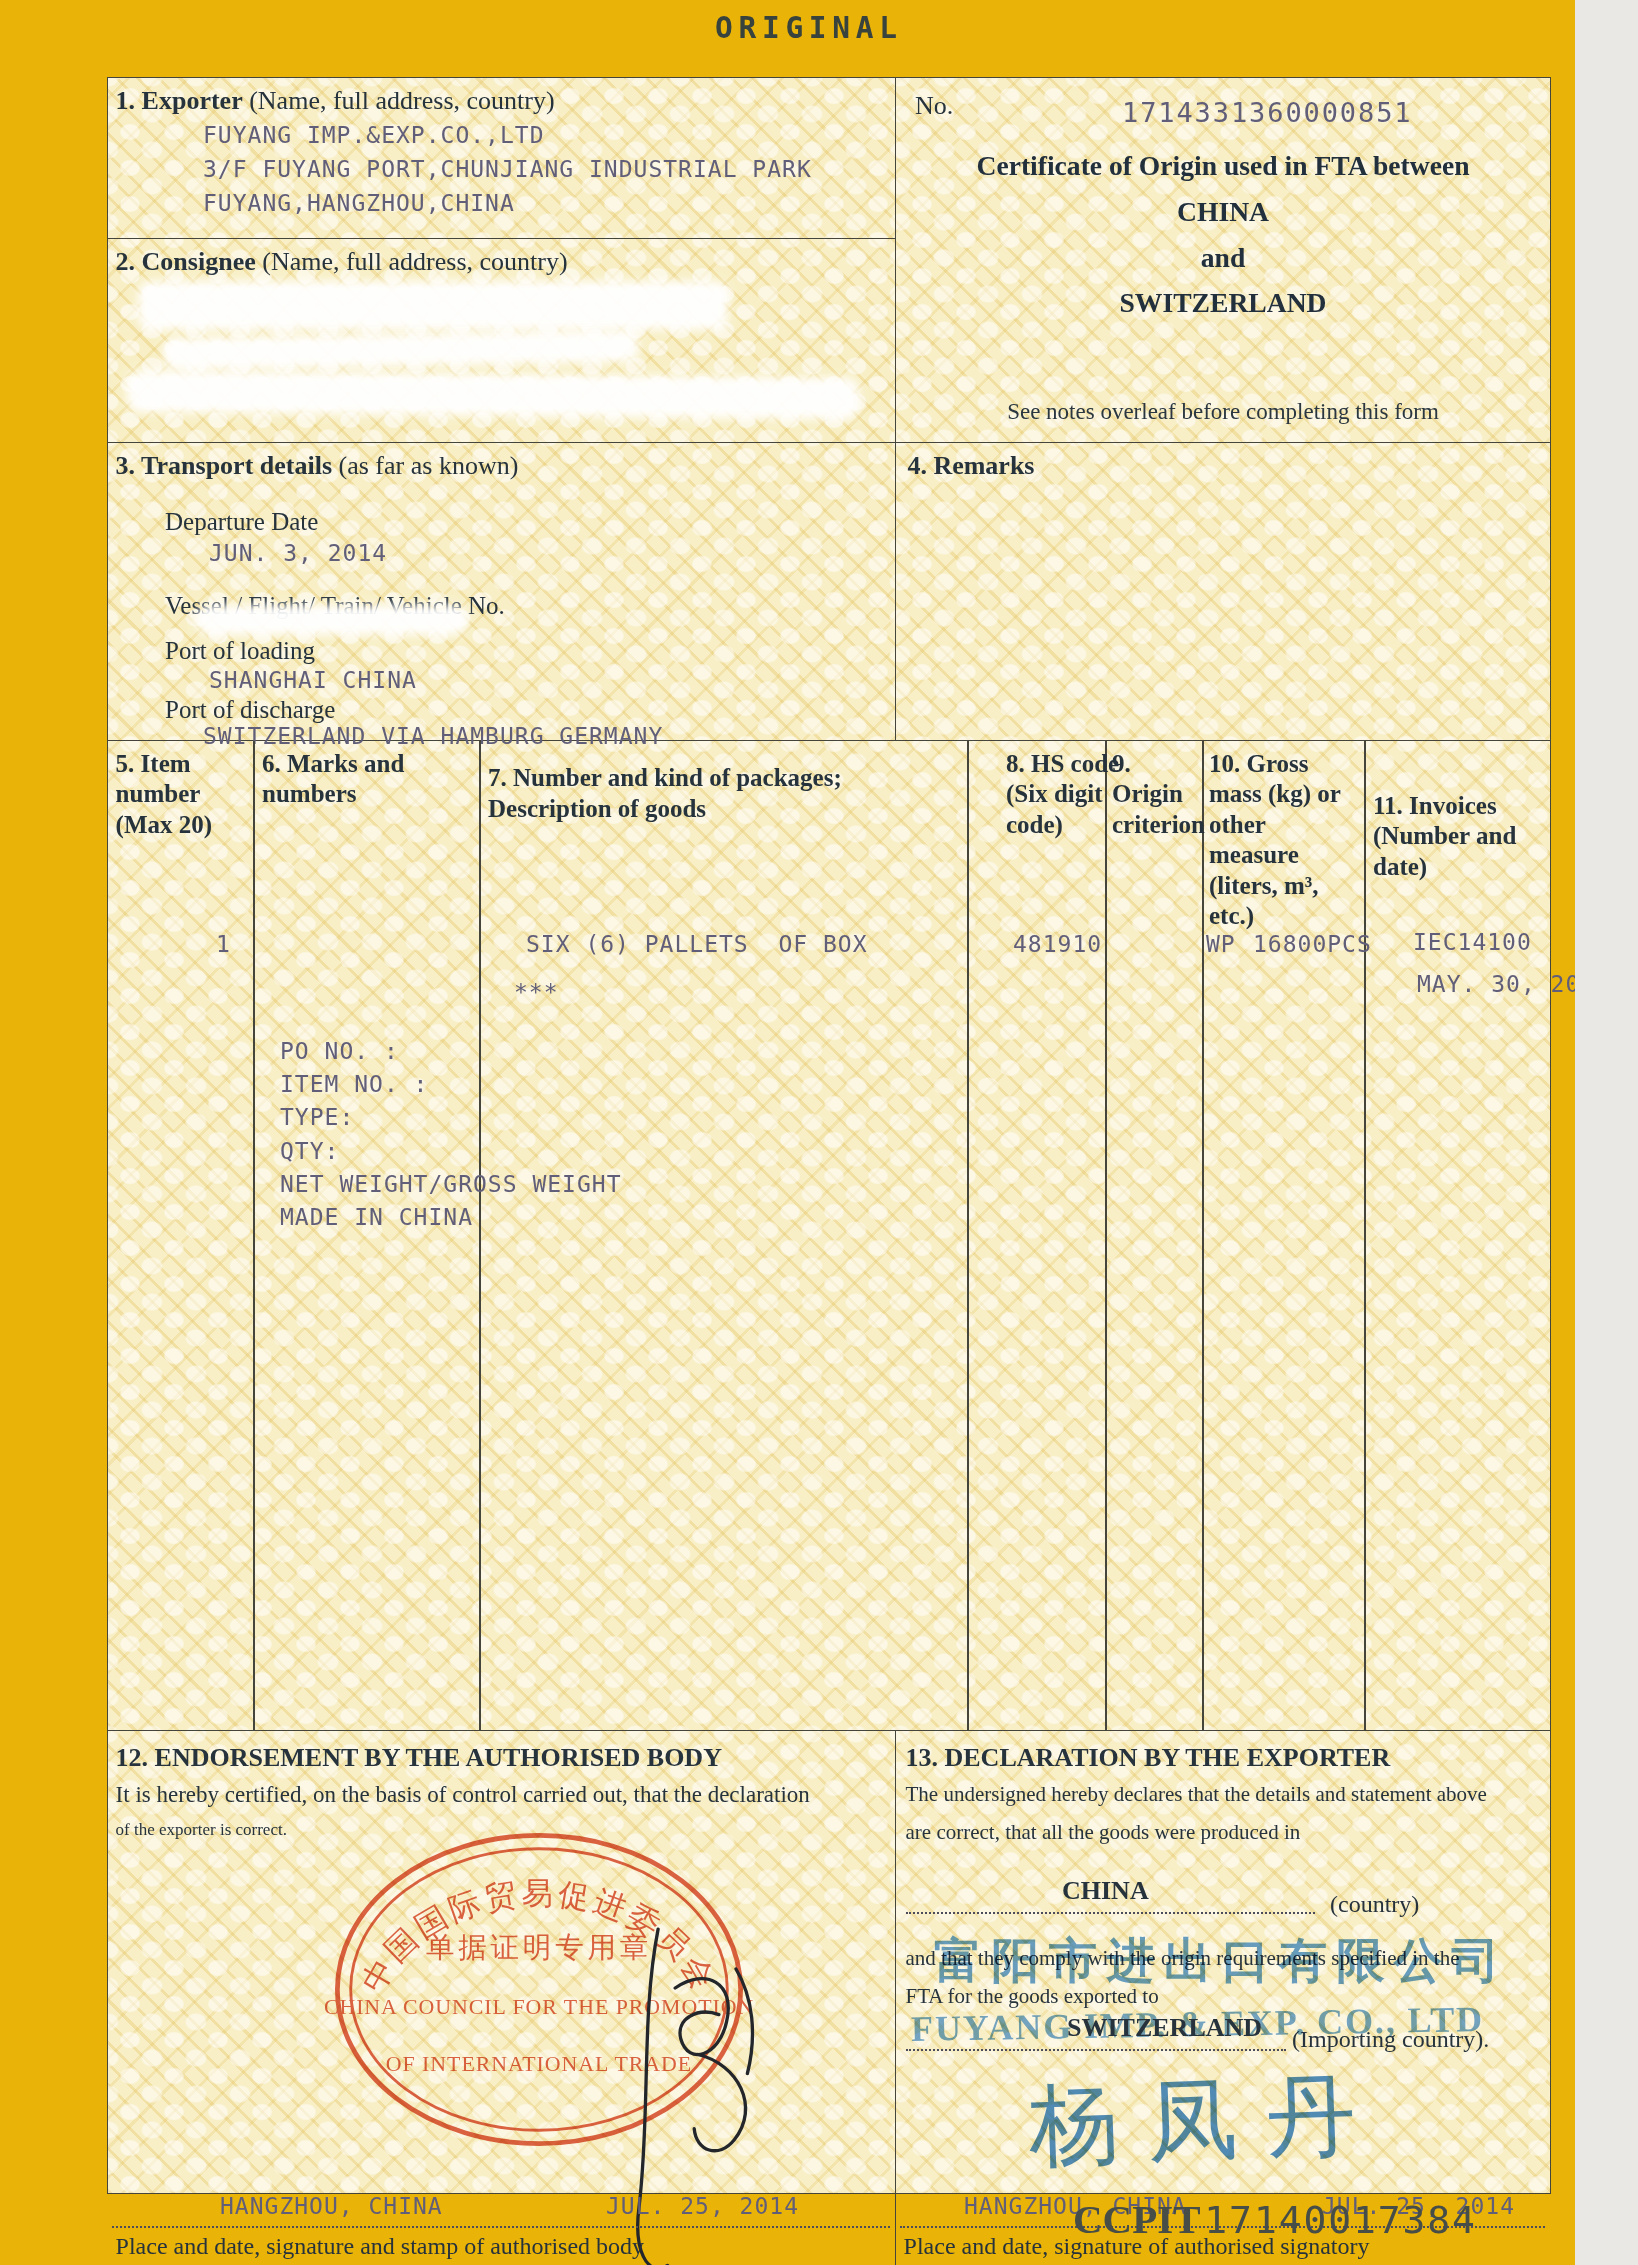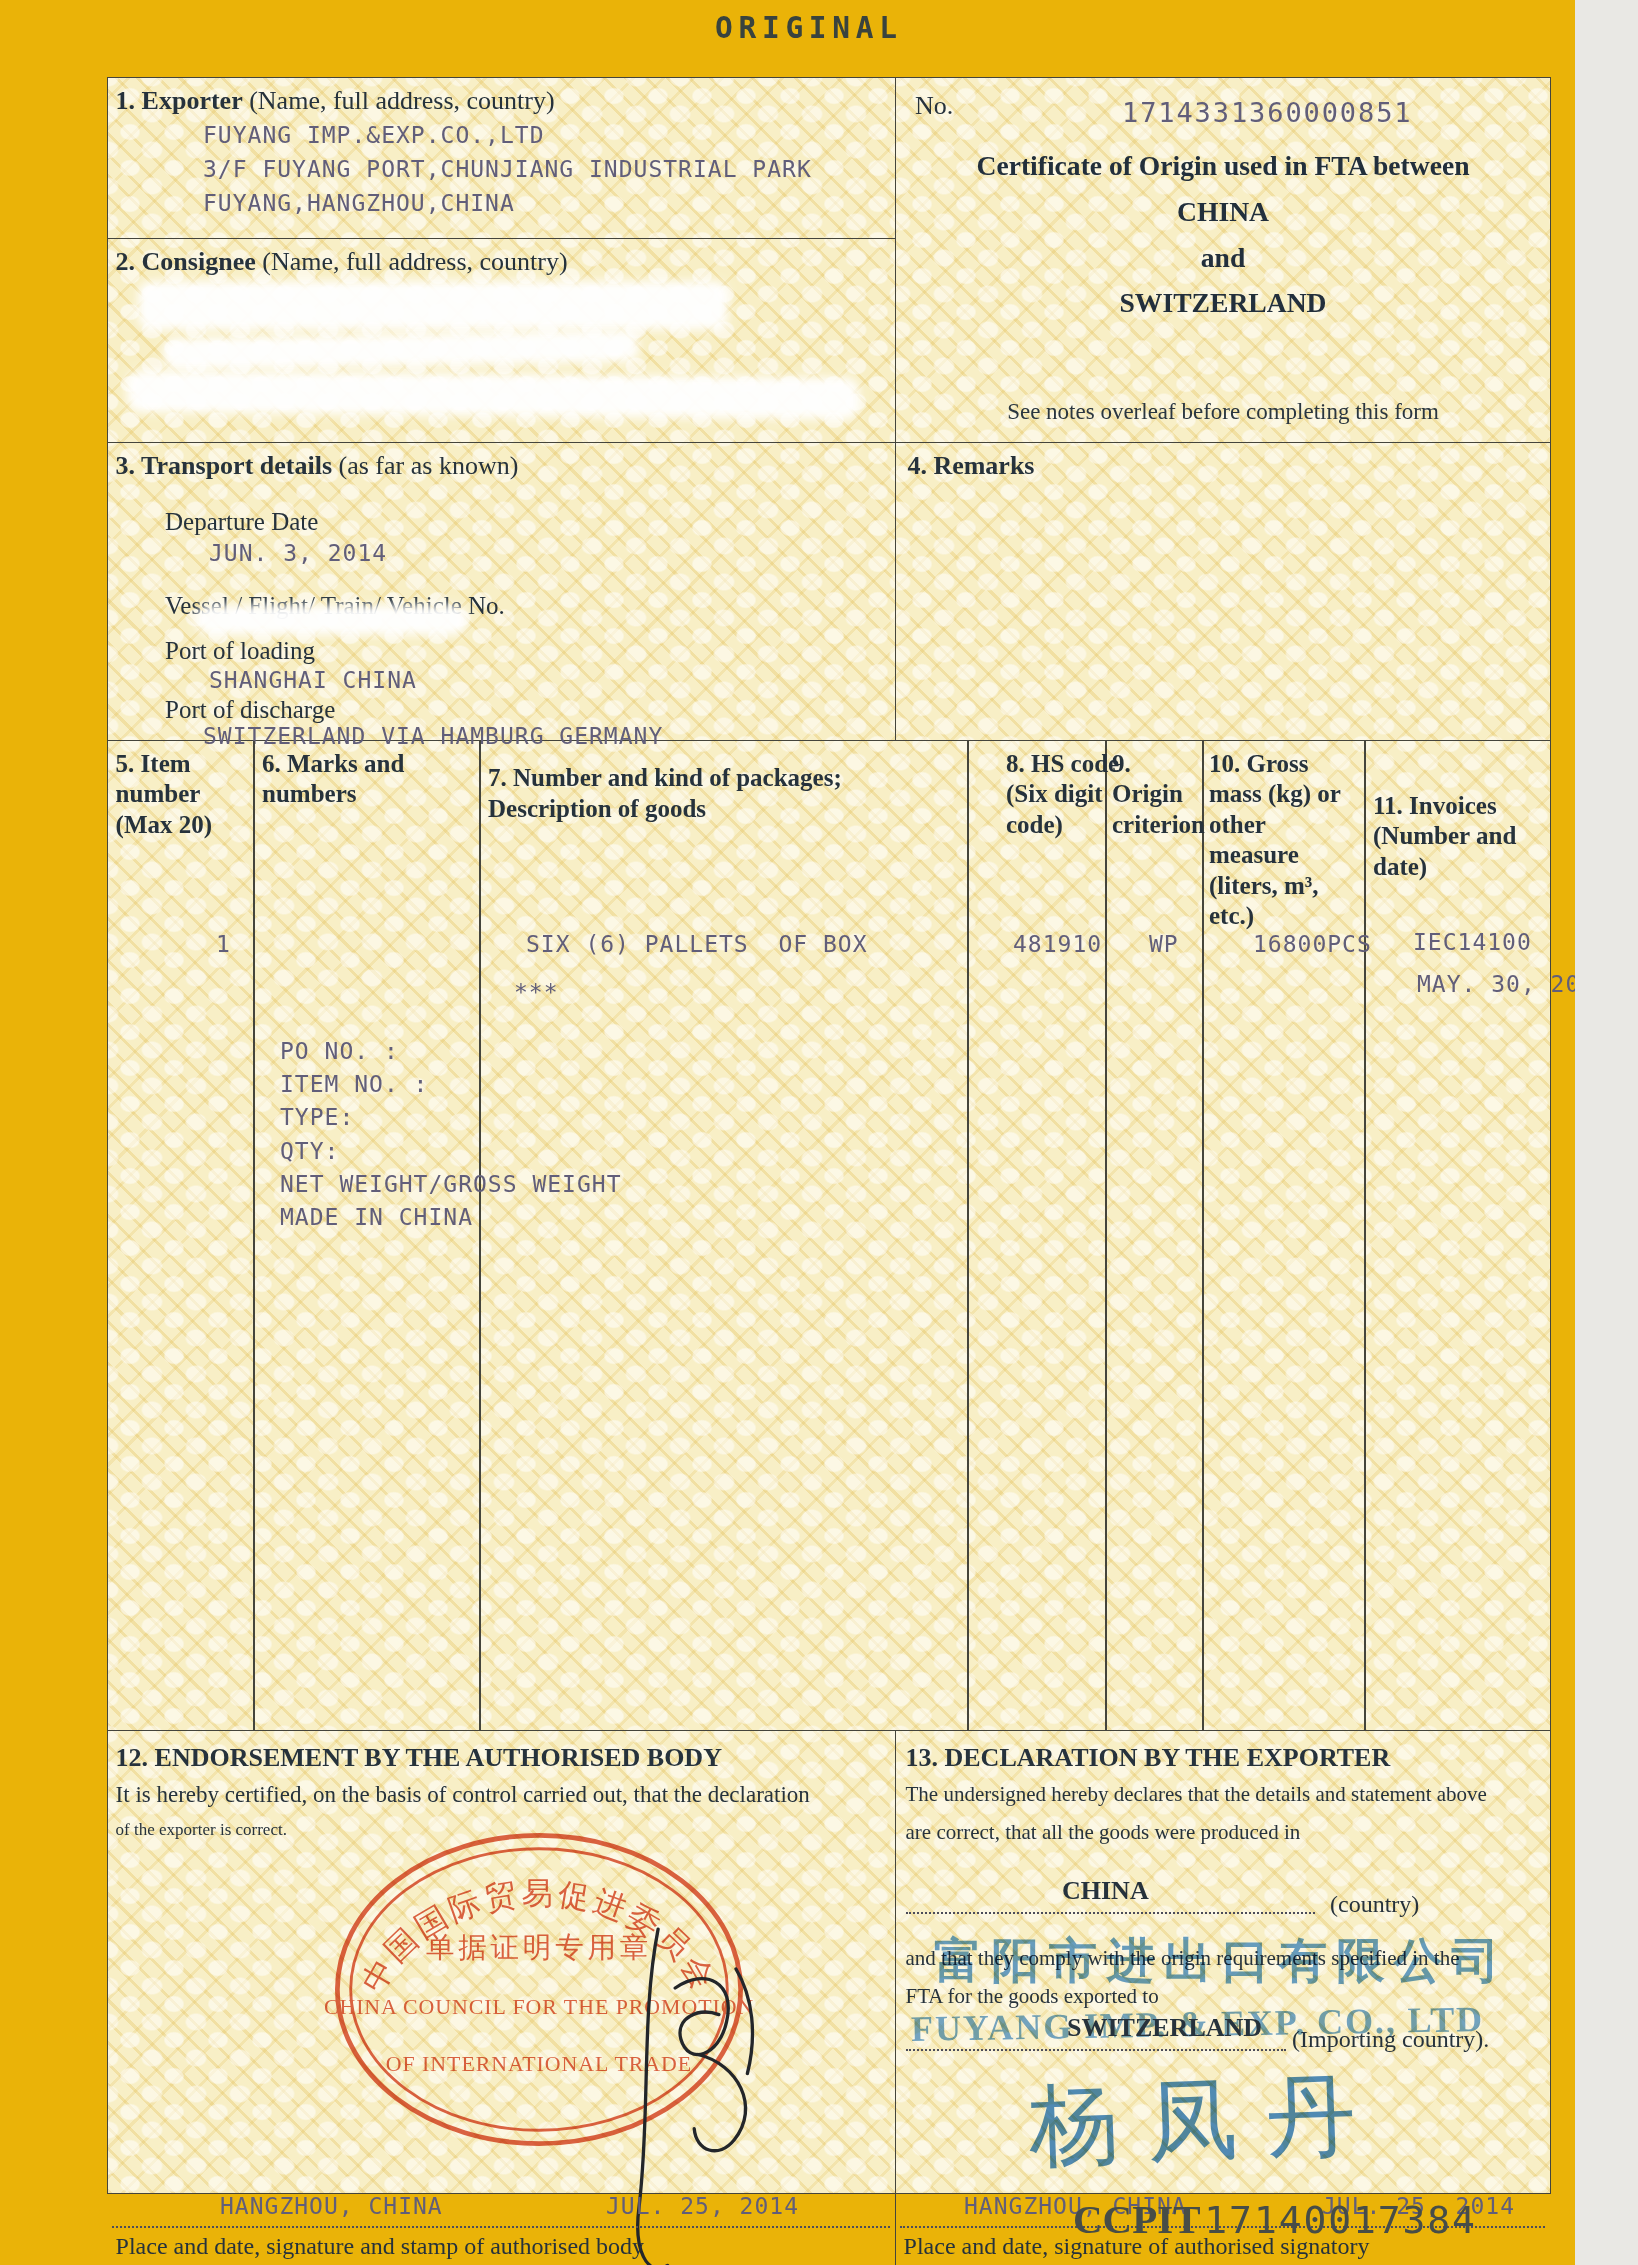--- a/index.html
+++ b/index.html
@@ -137,21 +137,21 @@
       <div class="abs typed" style="left:406px;top:238px;">***</div>
 
       <div class="abs typed" style="left:172px;top:297px;">PO NO. :</div>
       <div class="abs typed" style="left:172px;top:330px;">ITEM NO. :</div>
       <div class="abs typed" style="left:172px;top:363px;">TYPE:</div>
       <div class="abs typed" style="left:172px;top:397px;">QTY:</div>
       <div class="abs typed" style="left:172px;top:430px;z-index:2;">NET WEIGHT/GROSS WEIGHT</div>
       <div class="abs typed" style="left:172px;top:463px;">MADE IN CHINA</div>
 
       <div class="abs typed" style="left:905px;top:190px;">481910</div>
-      <div class="abs typed" style="left:1041px;top:190px;">WP</div>
+      <div class="abs typed" style="left:1098px;top:190px;">WP</div>
       <div class="abs typed" style="left:1145px;top:190px;z-index:2;">16800PCS</div>
       <div class="abs typed" style="left:1305px;top:188px;">IEC14100</div>
       <div class="abs typed" style="left:1309px;top:230px;">MAY. 30, 2014</div>
     </div>
 
     <div class="cell rline" style="left:0;top:1653px;width:788px;height:539px;">
       <div class="abs hdr" style="left:7.6px;top:11.4px;font-size:26px;">12. ENDORSEMENT BY THE AUTHORISED BODY</div>
       <div class="abs body-text" style="left:7.6px;top:51px;font-size:23px;">It is hereby certified, on the basis of control carried out, that the declaration</div>
       <div class="abs body-text" style="left:7.6px;top:89px;font-size:17px;">of the exporter is correct.</div>
 

